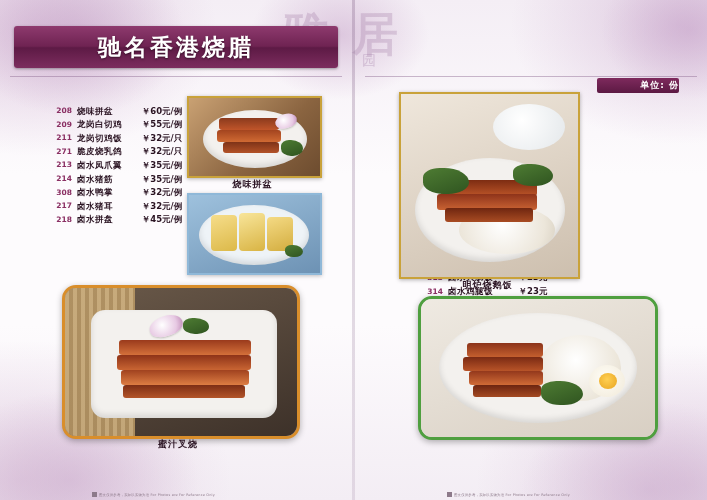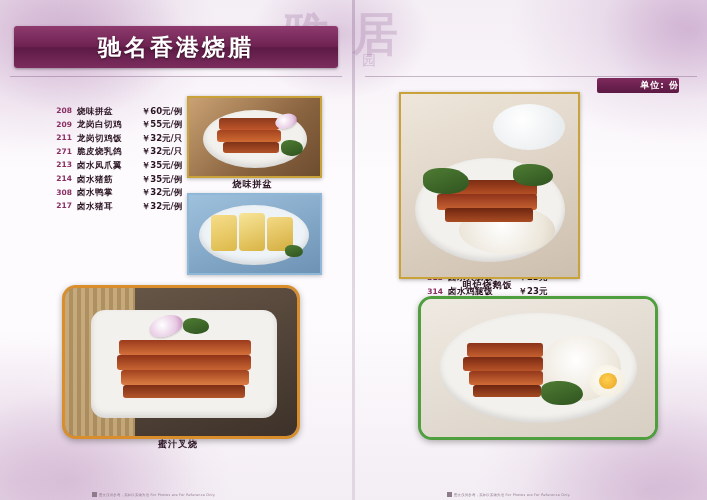--- a/index.html
+++ b/index.html
@@ -162,20 +162,25 @@
       <div class="row">
         <div class="code">308</div>
         <div class="nm">卤水鸭掌</div>
         <div class="pr">￥32元/例</div>
       </div>
       <div class="row">
         <div class="code">217</div>
         <div class="nm">卤水猪耳</div>
         <div class="pr">￥32元/例</div>
       </div>
+      <div class="row">
+        <div class="code">218</div>
+        <div class="nm">卤水拼盘</div>
+        <div class="pr">￥45元/例</div>
+      </div>
     </div>
 
     <div class="photo frame-rect" style="left:187px;top:96px;width:131px;height:78px;">
       <div class="ph-inner bg-wood">
         <div class="plate" style="left:14px;top:12px;width:104px;height:58px;"></div>
         <div class="meat" style="left:30px;top:20px;width:60px;height:12px;background:linear-gradient(180deg,#8b3a1d,#c0552a);"></div>
         <div class="meat" style="left:28px;top:32px;width:64px;height:12px;background:linear-gradient(180deg,#a3441f,#d06a33);"></div>
         <div class="meat" style="left:34px;top:44px;width:56px;height:11px;background:linear-gradient(180deg,#7e3318,#b35227);"></div>
         <div class="greens" style="left:92px;top:42px;width:22px;height:16px;"></div>
         <div class="flower" style="left:86px;top:16px;"></div>

